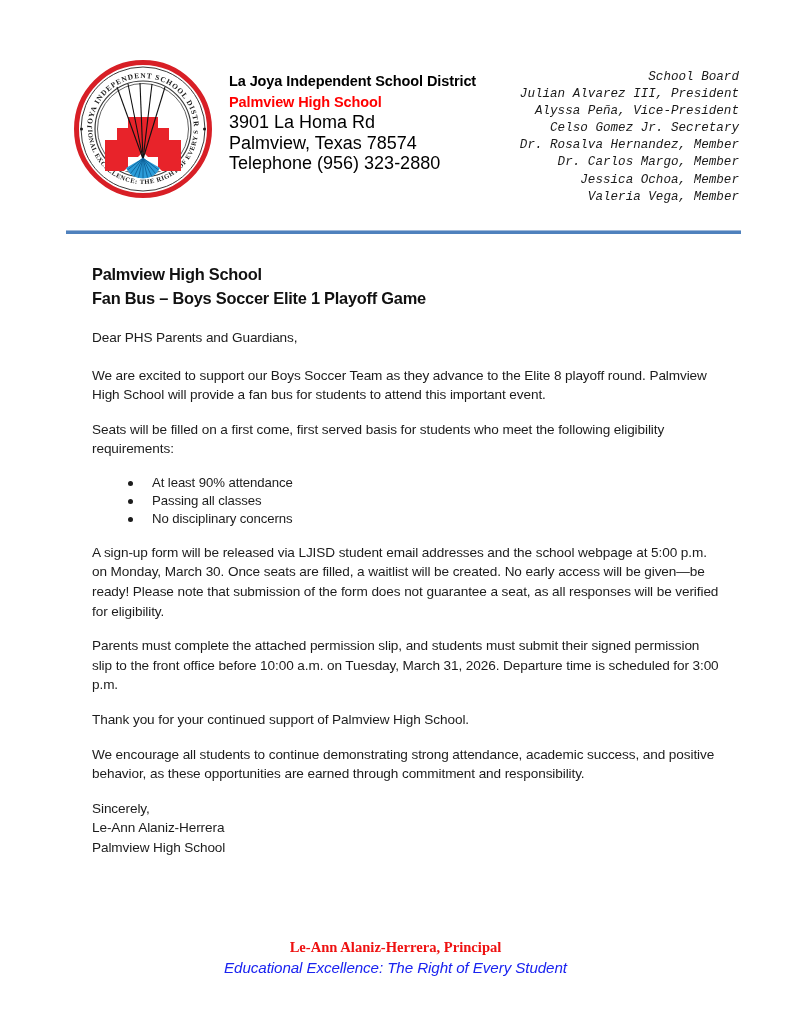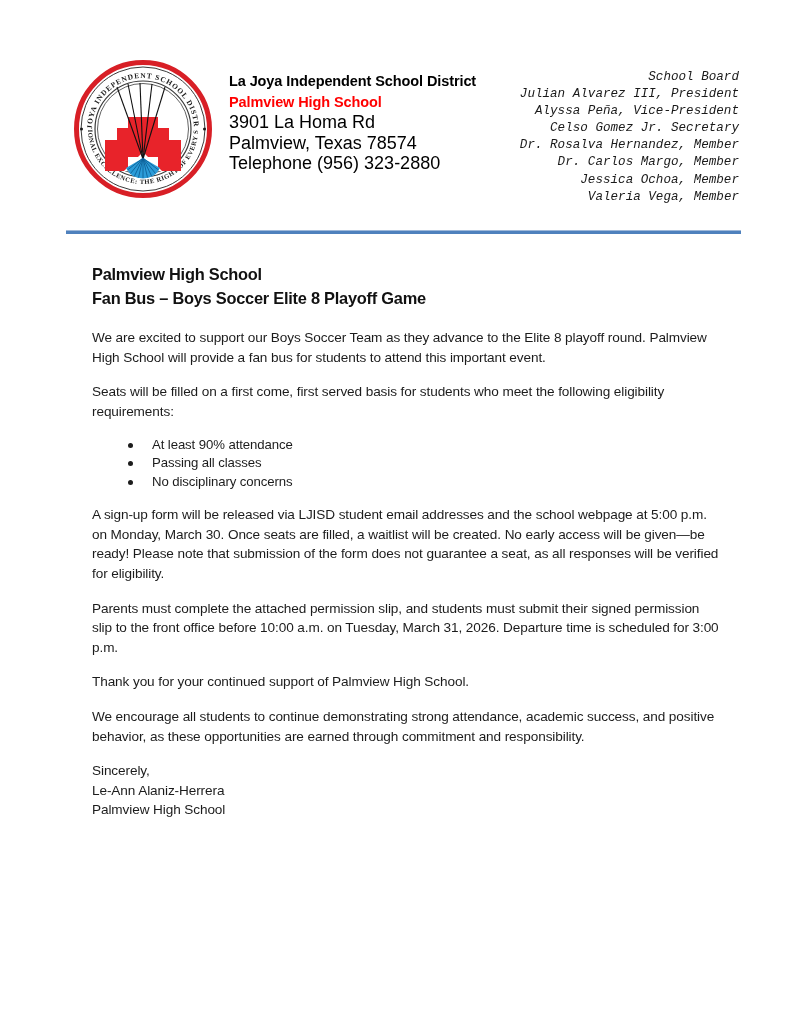--- a/index.html
+++ b/index.html
@@ -259,23 +259,24 @@
       <div>Valeria Vega, Member</div>
     </div>
 
     <div class="rule"></div>
   </div>
 
   <div class="body-area">
 
     <div class="doc-title">
       <div>Palmview High School</div>
-      <div>Fan Bus – Boys Soccer Elite 8 Playoff Game</div>
-    </div>
-
+      <div>Fan Bus – Boys Soccer Elite 1 Playoff Game</div>
+    </div>
+
+    <p class="para salutation">Dear PHS Parents and Guardians,</p>
 
     <p class="para">We are excited to support our Boys Soccer Team as they advance to the Elite 8 playoff round. Palmview High School will provide a fan bus for students to attend this important event.</p>
 
     <p class="para">Seats will be filled on a first come, first served basis for students who meet the following eligibility requirements:</p>
 
     <ul class="bullets">
       <li>At least 90% attendance</li>
       <li>Passing all classes</li>
       <li>No disciplinary concerns</li>
     </ul>
@@ -289,14 +290,18 @@
     <p class="para">We encourage all students to continue demonstrating strong attendance, academic success, and positive behavior, as these opportunities are earned through commitment and responsibility.</p>
 
 
     <div class="para signoff">
       <div>Sincerely,</div>
       <div>Le-Ann Alaniz-Herrera</div>
       <div>Palmview High School</div>
     </div>
   </div>
 
+  <div class="footer">
+    <div class="principal">Le-Ann Alaniz-Herrera, Principal</div>
+    <div class="motto">Educational Excellence: The Right of Every Student</div>
+  </div>
 
 </div>
 
 </body></html>

